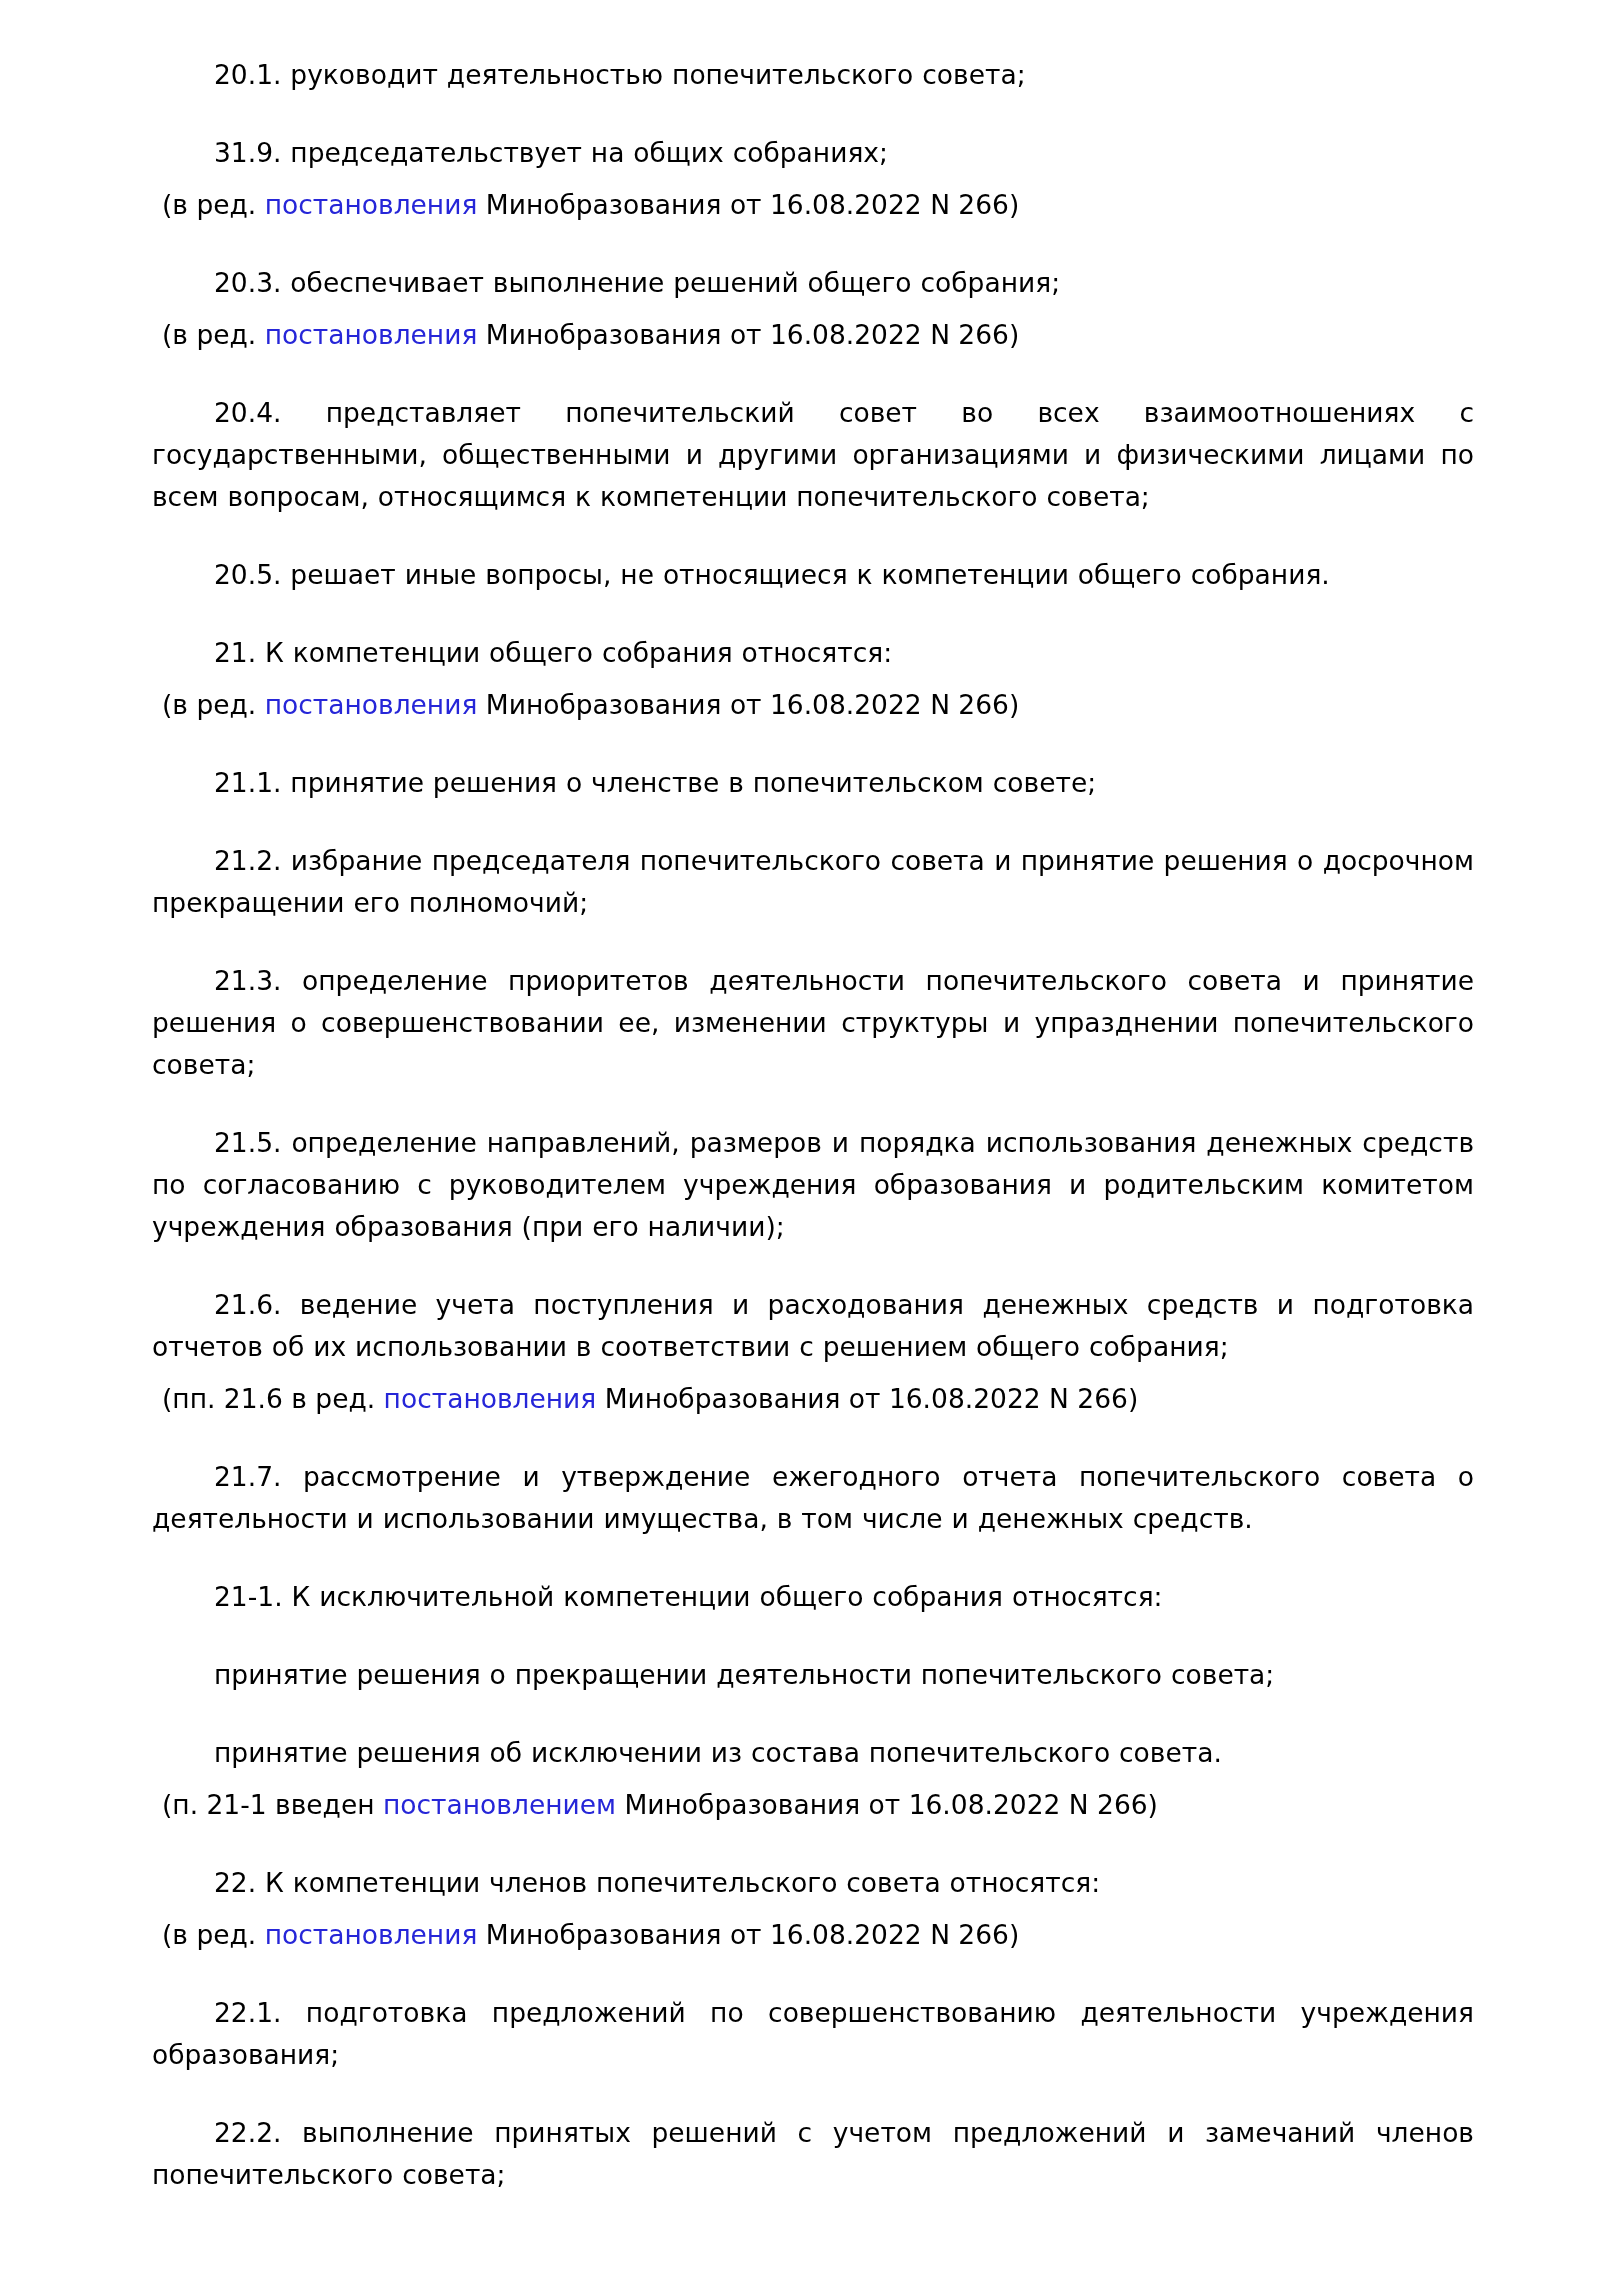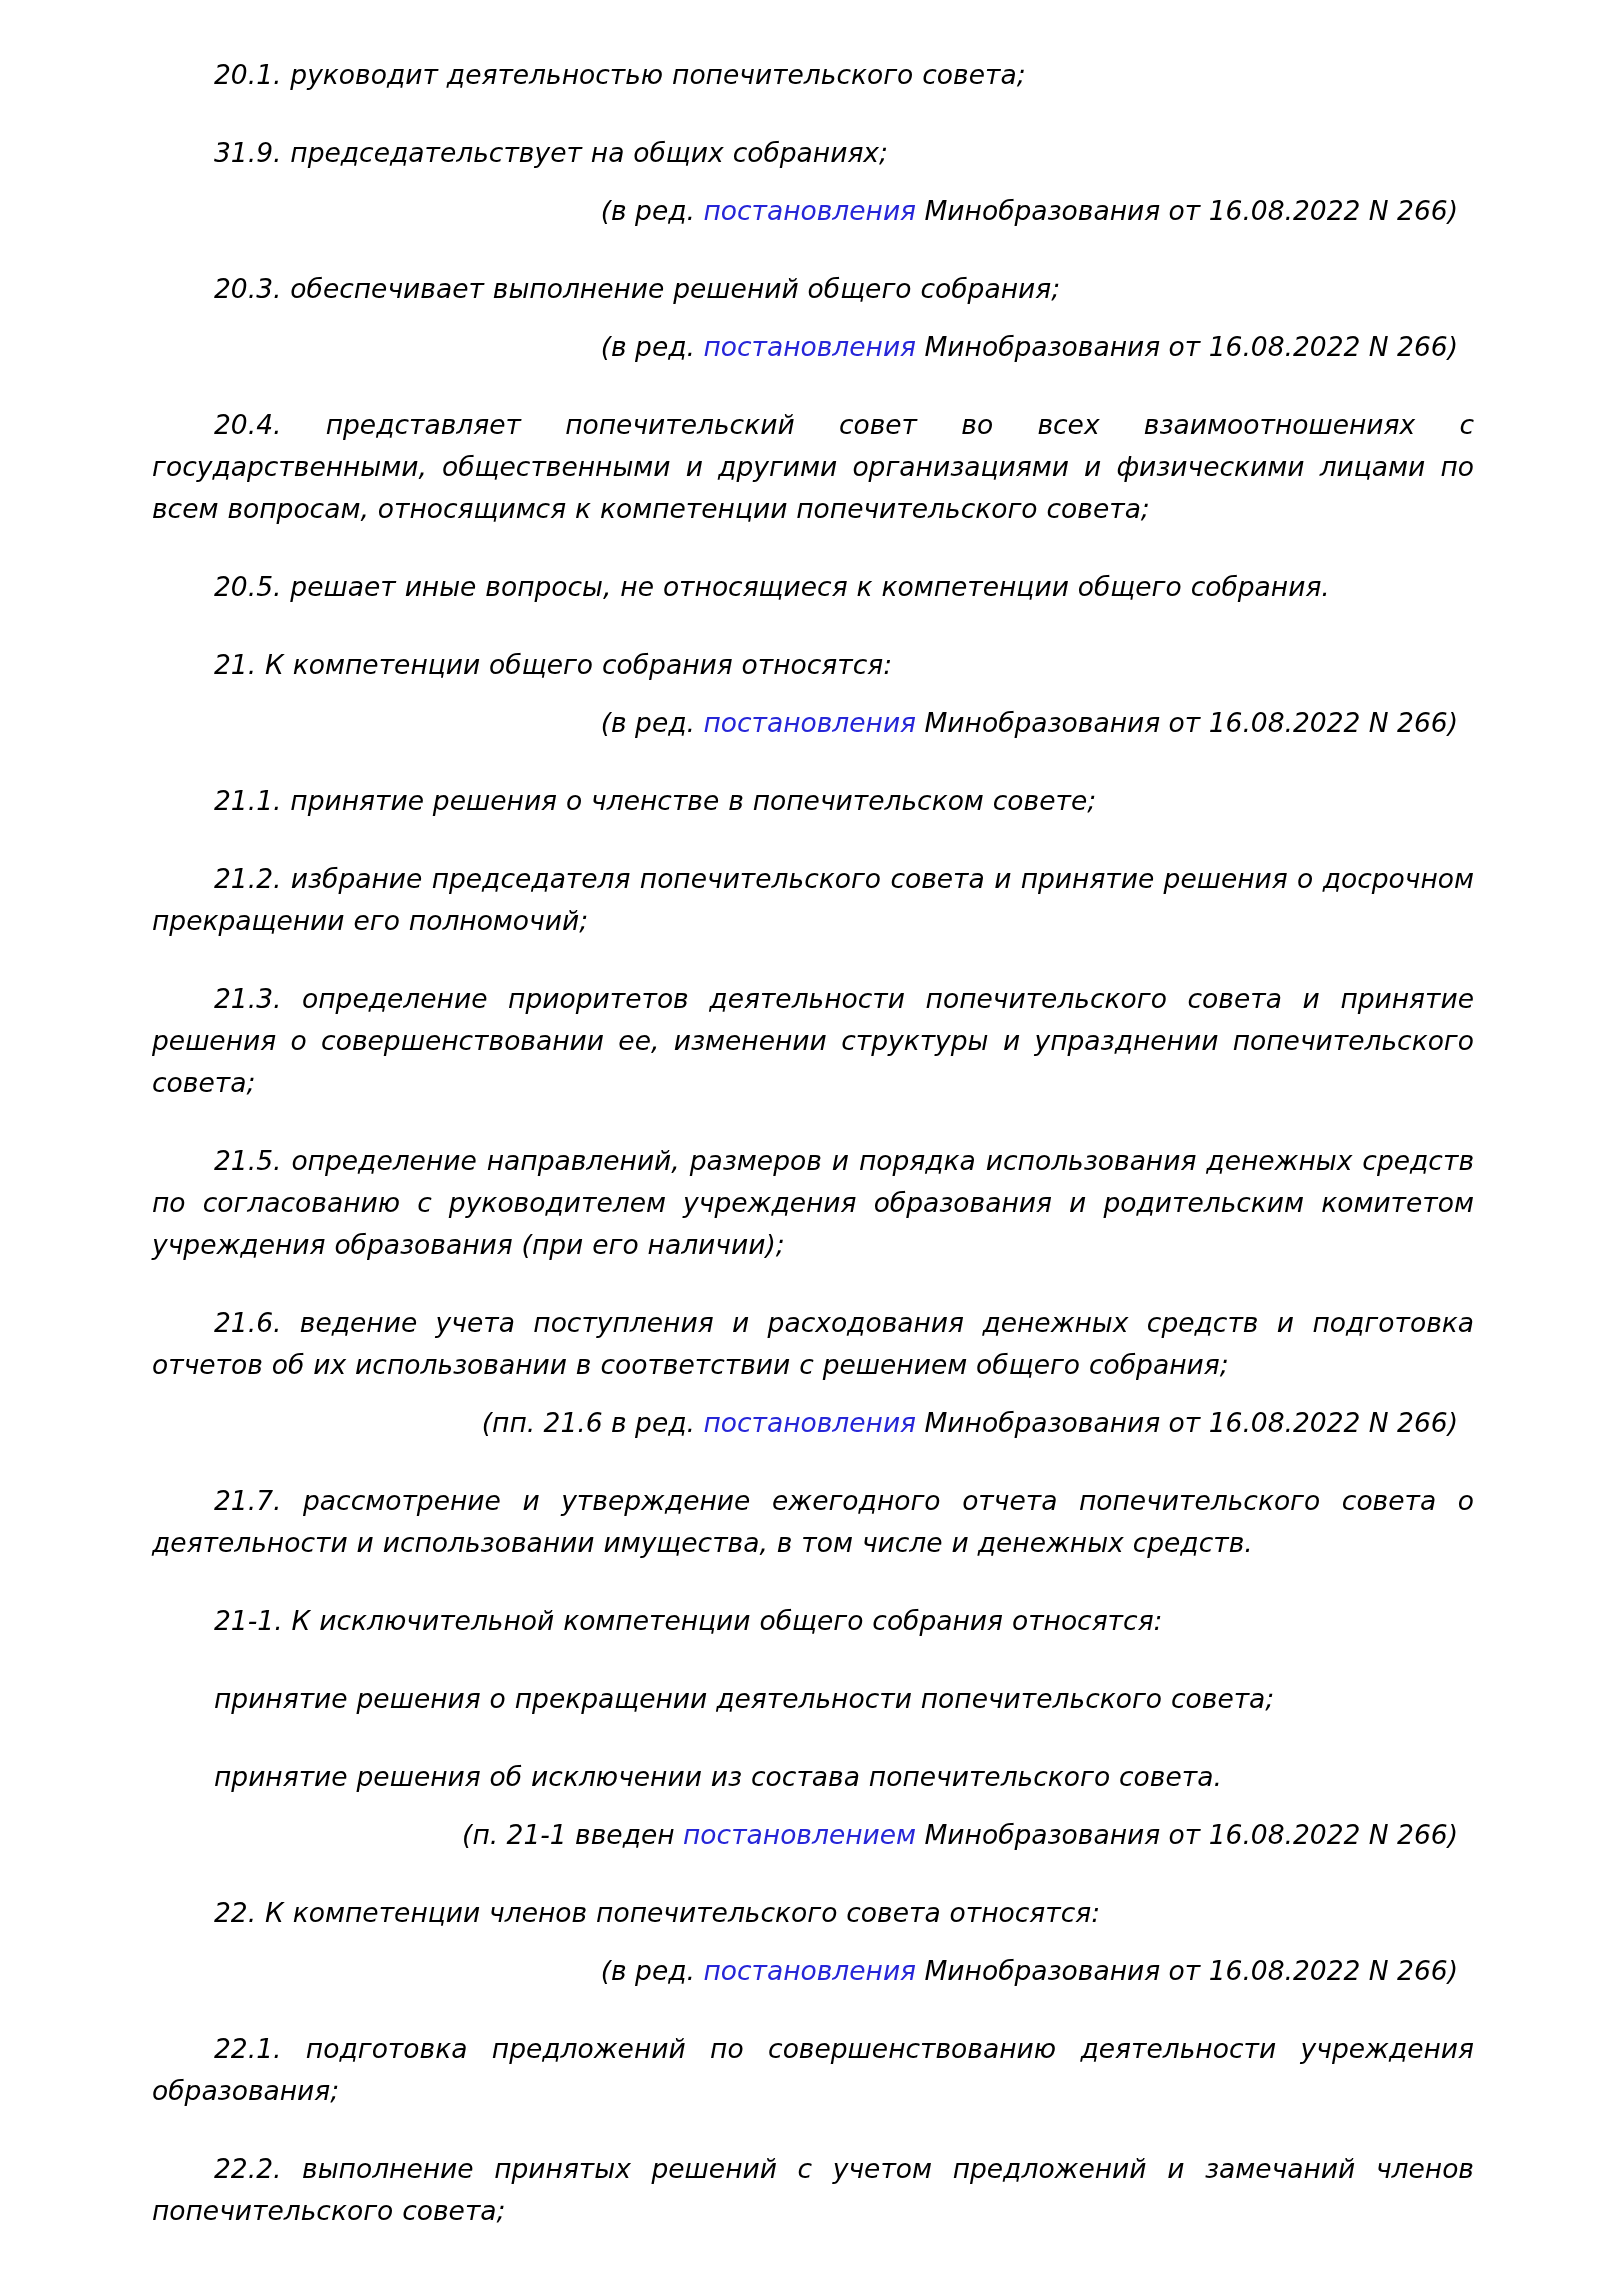--- a/index.html
+++ b/index.html
@@ -14,21 +14,20 @@
   }
   .page {
     position: relative;
     width: 1621px;
     height: 2293px;
     margin: 0 auto;
     background: #ffffff;
     box-sizing: border-box;
     padding: 54px 147px 0 152px;
     overflow: hidden;
-    font-style: italic;
   }
   .doc-body {
     width: 1322px;
   }
   
   .para-block {
     margin: 0 0 36px 0;
   }
   .para-block:last-child {
     margin-bottom: 0;
@@ -41,24 +40,24 @@
     text-indent: 62px;
     word-spacing: 0.5px;
     -webkit-hyphens: none;
     hyphens: none;
   }
   p.para.last-line-left {
     text-align-last: left;
   }
   
   p.note {
-    margin: 16px;
+    margin: 10px;
     font-size: 26.5px;
     line-height: 42px;
-    text-align: right;
+    text-align: left;
     text-indent: 0;
   }
   a.ref,
   span.ref {
     color: #2626d8;
     text-decoration: none;
   }
 </style>
 </head>
 <body>

